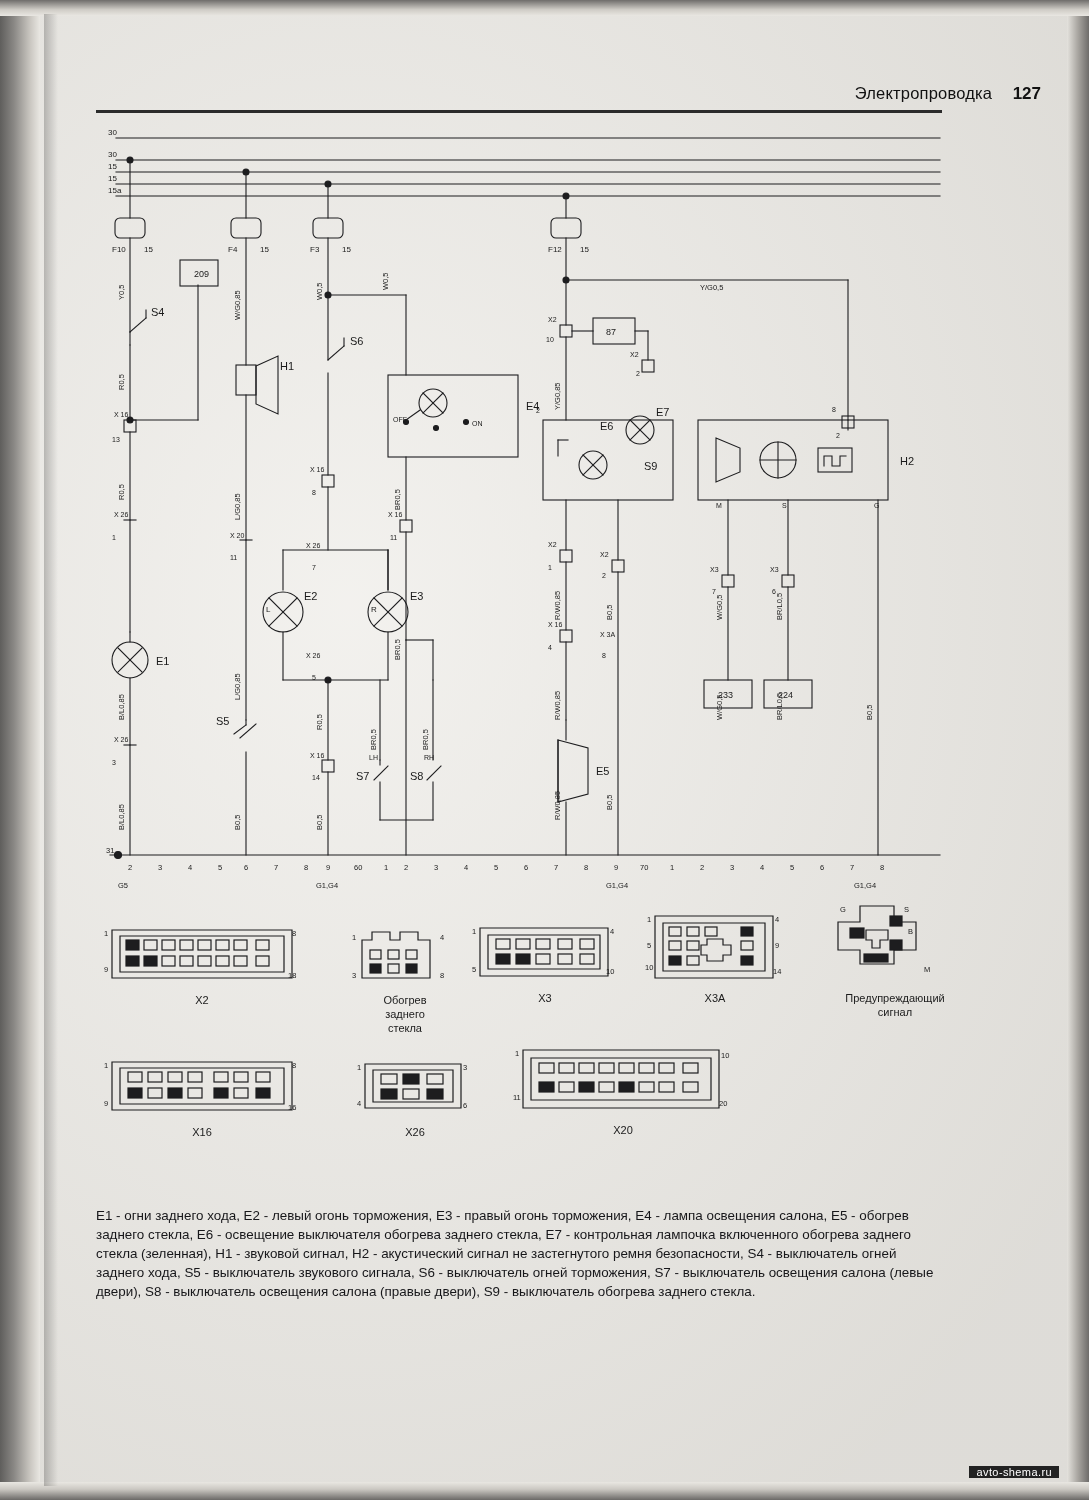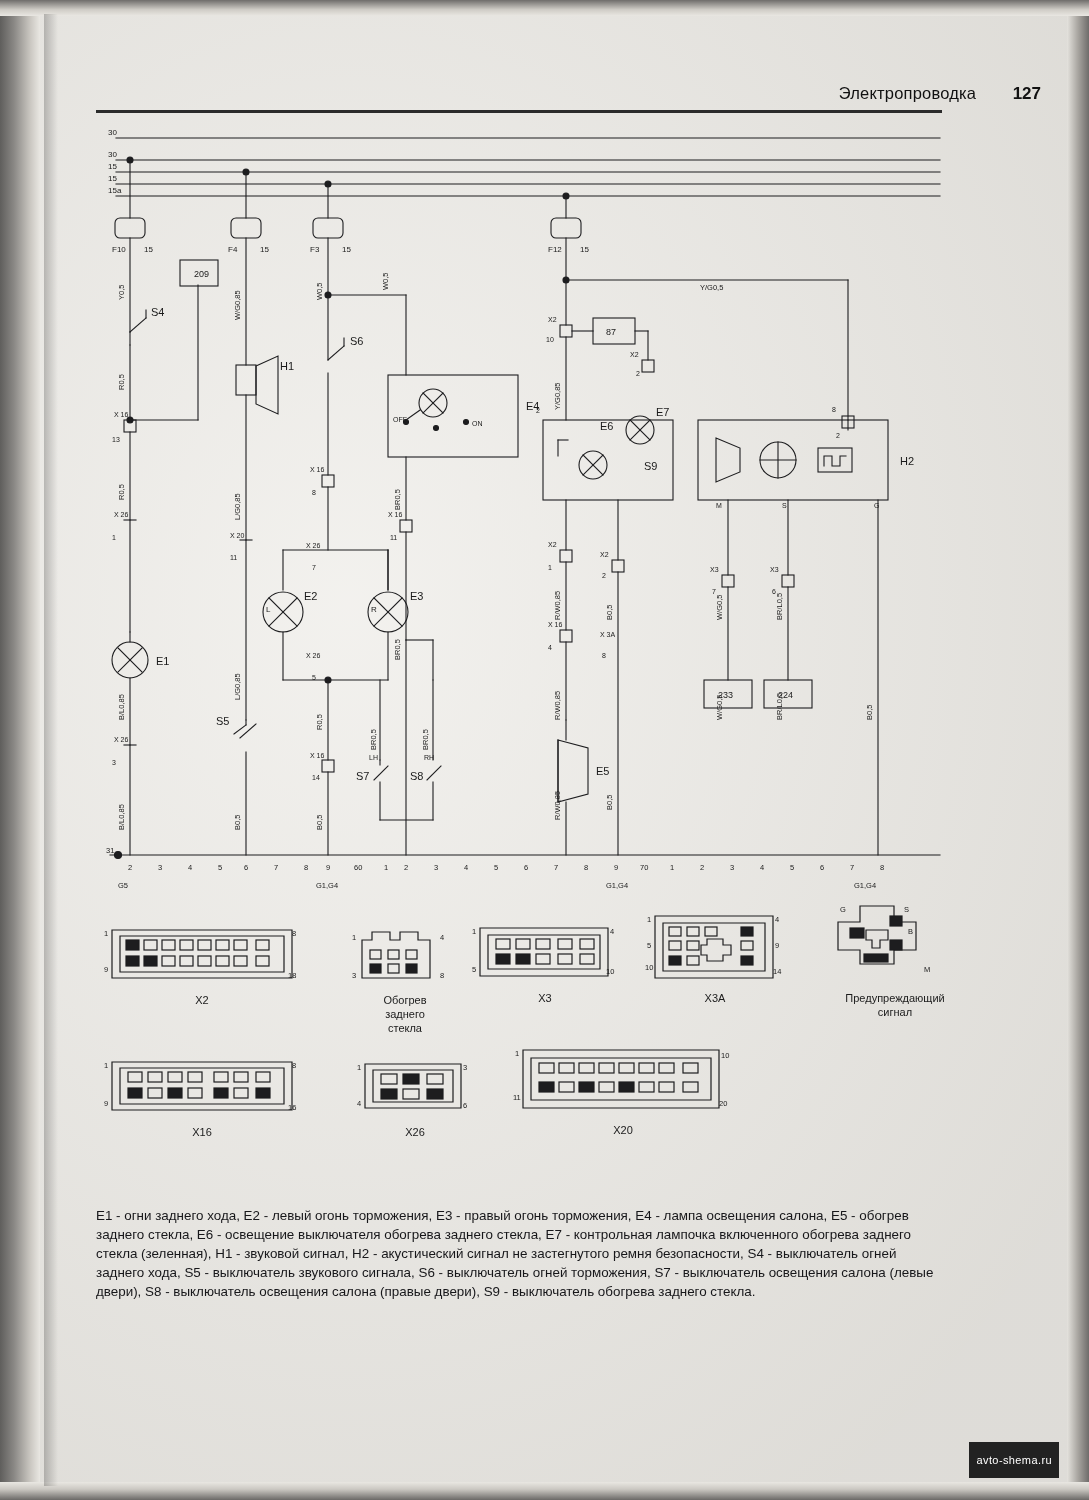--- a/index.html
+++ b/index.html
@@ -19,39 +19,39 @@
        background:#eceae5;}
   .paper::after{content:"";position:absolute;inset:0;
        background:radial-gradient(ellipse at 30% 40%, rgba(255,255,255,0.35), rgba(0,0,0,0.06) 85%);
        pointer-events:none;}
   .spine{position:absolute;left:44px;top:14px;width:14px;height:1472px;
        background:linear-gradient(90deg,rgba(0,0,0,0.22),rgba(0,0,0,0));}
 
   
   .hdr{position:absolute;right:48px;top:84px;text-align:right;}
   .hdr-title{font-size:16.5px;font-weight:normal;color:#111;letter-spacing:0.2px;}
-  .hdr-page{font-size:17px;font-weight:bold;color:#111;margin-left:32px;}
+  .hdr-page{font-size:17px;font-weight:bold;color:#111;margin-left:16px;}
   .hdr-rule{position:absolute;left:96px;top:110px;width:846px;height:2.5px;background:#2b2b2b;}
 
   
   .sch{position:absolute;left:88px;top:120px;width:870px;height:780px;}
   .sch svg{display:block;}
 
   
   .conn{position:absolute;}
   .conn svg{display:block;}
   .conn-cap{font-size:11px;color:#1b1b1b;text-align:center;margin-top:4px;line-height:1.25;}
   .conn-cap.left{text-align:center;}
 
   
   .foot{position:absolute;left:96px;top:1206px;width:846px;color:#17171a;
         font-size:13.4px;line-height:1.42;}
   .foot .l1{font-weight:bold;}
   .watermark{position:absolute;right:30px;bottom:22px;background:#222;color:#fff;
-      font-size:11px;padding:12px 7px;letter-spacing:0.4px;}
+      font-size:11px;padding:0 7px;letter-spacing:0.4px;}
 </style>
 </head>
 <body>
 
 <div id="page">
   <div class="paper"></div>
   <div class="scan-left"></div>
   <div class="scan-right"></div>
   <div class="scan-top"></div>
   <div class="scan-bottom"></div>

